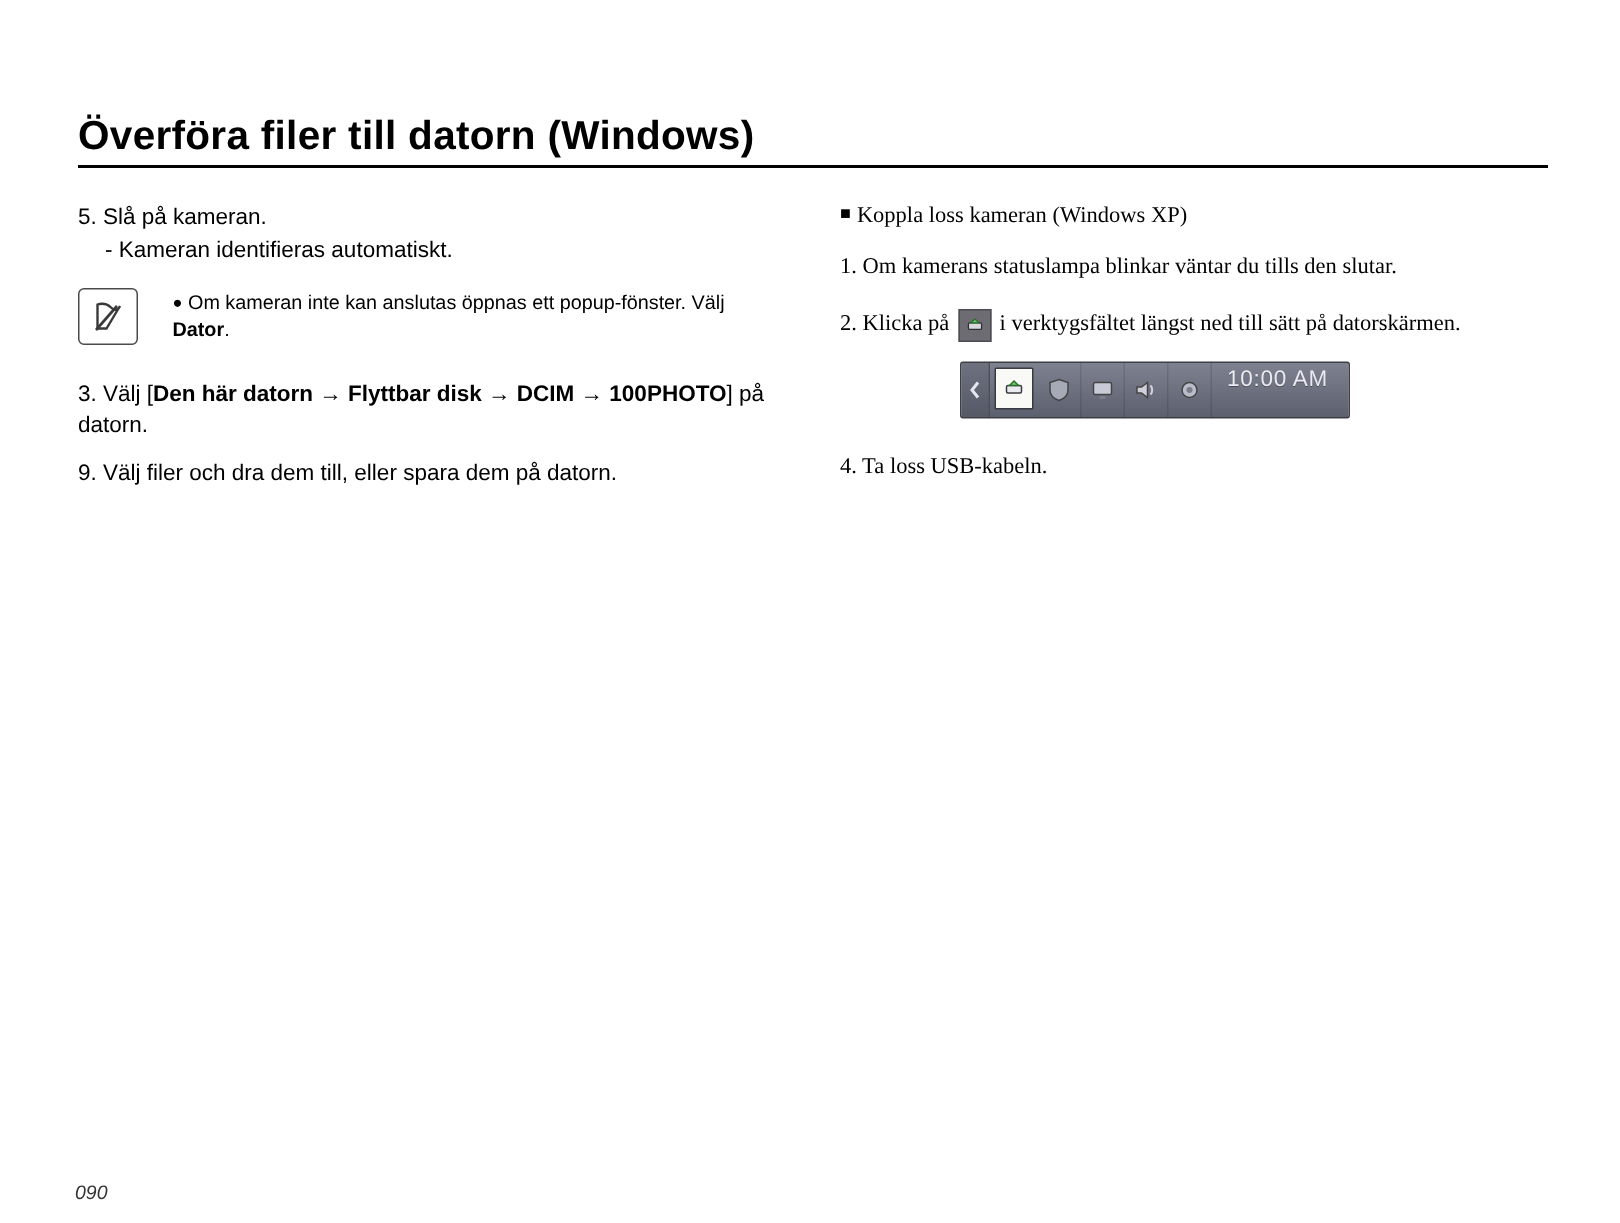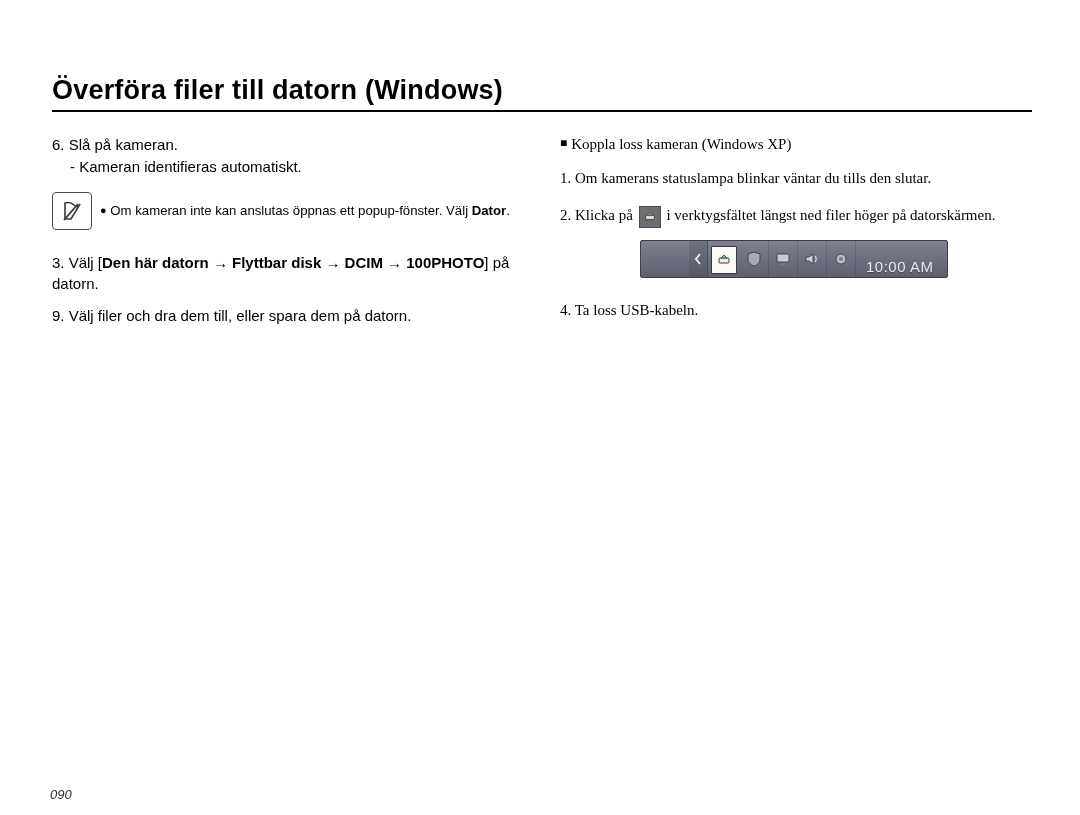--- a/index.html
+++ b/index.html
@@ -42,21 +42,21 @@
   }
   .indent-dash {
     padding-left: 18px;
     text-indent: 0;
     text-align: right;
   }
   .note-box {
     display: flex;
     align-items: center;
     margin: 14px 0 22px 0;
-    gap: 8px;
+    gap: 23px;
   }
   .note-icon-box {
     width: 38px;
     height: 36px;
     border: 1px solid #4a4a4a;
     border-radius: 4px;
     display: flex;
     align-items: center;
     justify-content: center;
     flex-shrink: 0;
@@ -91,27 +91,26 @@
     position: relative;
     top: 4px;
     margin: 0 2px;
   }
   .inline-icon svg { width: 14px; height: 14px; }
   .taskbar-wrap {
     margin: 14px 0 22px 80px;
   }
   .taskbar {
     display: inline-flex;
-    align-items: flex-end;
+    align-items: flex-start;
     height: 36px;
     background: linear-gradient(#7e8290, #5c606e);
     border: 1px solid #3d3f47;
     border-radius: 2px;
     overflow: hidden;
-    padding-left: 48px;
   }
   .tb-chevron {
     width: 18px;
     height: 36px;
     display: flex;
     align-items: center;
     justify-content: center;
     border-right: 1px solid #4d4f58;
     background: linear-gradient(#6e7280, #555966);
   }
@@ -155,21 +154,21 @@
 <div class="page">
 
   <div class="title">Överföra filer till datorn (Windows)</div>
   <div class="title-underline"></div>
 
   <div class="columns">
 
     <div class="col">
 
       <div class="step">
-        <span>6. Slå på kameran.</span><br>
+        <span>5. Slå på kameran.</span><br>
         <span class="indent-dash">- Kameran identifieras automatiskt.</span>
       </div>
 
       <div class="note-box">
         <div class="note-icon-box">
           <svg viewBox="0 0 24 24" width="24" height="24">
             <path d="M5 20 L5 4 C5 4 10 2 14 6 C18 10 20 5 20 5 L11 20 Z" fill="none" stroke="#3a3a3a" stroke-width="1.6"></path>
             <path d="M4 21 L18 5" stroke="#3a3a3a" stroke-width="1.8"></path>
           </svg>
         </div>
@@ -199,21 +198,21 @@
       <div class="right-step">1. Om kamerans statuslampa blinkar väntar du tills den slutar.</div>
 
       <div class="right-step">
         <span>2. Klicka på</span>
         <span class="inline-icon">
           <svg viewBox="0 0 16 16">
               <rect x="3" y="6" width="10" height="5" rx="1" fill="#d8d8de" stroke="#2f2f36"></rect>
               <path d="M8 3 L11 6 H5 Z" fill="#66cc66" stroke="#2f6f2f"></path>
             </svg>
         </span>
-        <span>i verktygsfältet längst ned filer höger på datorskärmen.</span>
+        <span>i verktygsfältet längst ned till sätt på datorskärmen.</span>
       </div>
 
       <div class="taskbar-wrap">
         <div class="taskbar">
           <div class="tb-chevron">
             <svg width="10" height="14" viewBox="0 0 10 14">
                 <path d="M7 2 L3 7 L7 12" fill="none" stroke="#e6e6ee" stroke-width="2"></path>
               </svg>
           </div>
           <div class="tb-slot sel">

